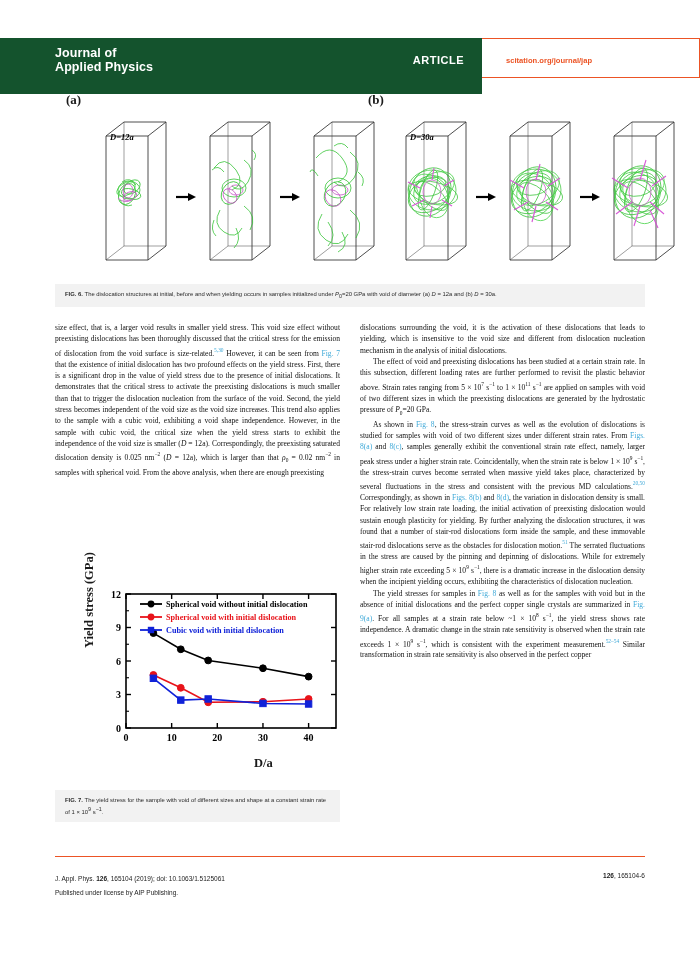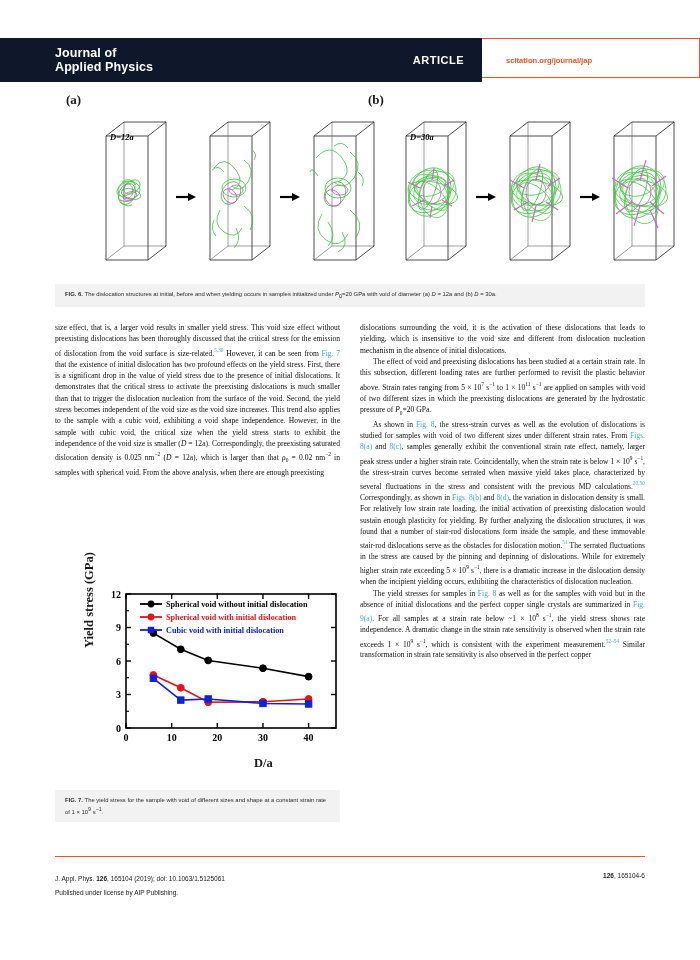--- a/index.html
+++ b/index.html
@@ -9,22 +9,22 @@
     background:#ffffff;
     font-family:"Liberation Serif", serif;
     color:#1a1a1a;
     position:relative;
     overflow:hidden;
   }
 
   
   .header-wrap { position:absolute; left:0; top:38px; width:700px; height:44px; }
   .header-bar {
-    position:absolute; left:0; top:0; width:482px; height:44px;
-    background:#0f172a;
+    position:absolute; left:0; top:0; width:482px; height:56px;
+    background:#14532d;
   }
   .journal-title {
     position:absolute; left:55px; top:9px;
     font-family:"Liberation Sans", sans-serif;
     font-weight:bold; font-size:12.5px; line-height:13.5px;
     color:#ffffff; letter-spacing:0.1px;
   }
   .article-tag {
     position:absolute; right:18px; top:16px;
     font-family:"Liberation Sans", sans-serif;
@@ -347,21 +347,21 @@
 <div class="fig-cap-box" style="top:284px;">
   <b>FIG. 6.</b>
   <span>The dislocation structures at initial, before and when yielding occurs in samples initialized under </span><i>P</i><sub>0</sub><span>=20 GPa with void of diameter (a) </span><i>D</i><span> = 12a and (b) </span><i>D</i><span> = 30a.</span>
 </div>
 
 <div class="col left">
   <p class="noindent"><span>size effect, that is, a larger void results in smaller yield stress. This void size effect without preexisting dislocations has been thoroughly discussed that the critical stress for the emission of dislocation from the void surface is size-related.</span><sup class="ref">5,30</sup><span> However, it can be seen from </span><a class="ref" href="#">Fig. 7</a><span> that the existence of initial dislocation has two profound effects on the yield stress. First, there is a significant drop in the value of yield stress due to the presence of initial dislocations. It demonstrates that the critical stress to activate the preexisting dislocations is much smaller than that to trigger the dislocation nucleation from the surface of the void. Second, the yield stress becomes independent of the void size as the void size increases. This trend also applies to the sample with a cubic void, exhibiting a void shape independence. However, in the sample with cubic void, the critical size when the yield stress starts to exhibit the independence of the void size is smaller (</span><i>D</i><span> = 12a). Correspondingly, the preexisting saturated dislocation density is 0.025 nm</span><sup>−2</sup><span> (</span><i>D</i><span> = 12a), which is larger than that </span><i>ρ</i><sub>0</sub><span> = 0.02 nm</span><sup>−2</sup><span> in samples with spherical void. From the above analysis, when there are enough preexisting</span></p>
 </div>
 
 <div class="col right">
-  <p class="noindent">dislocations surrounding the void, it is the activation of these dislocations that leads to yielding, which is insensitive to the void size and different from dislocation nucleation mechanism in the absence of initial dislocations.</p>
+  <p class="noindent">dislocations surrounding the void, it is the activation of these dislocations that leads to yielding, which is insensitive to the void size and different from dislocation nucleation mechanism in the analysis of initial dislocations.</p>
 
 
   <p><span>The effect of void and preexisting dislocations has been studied at a certain strain rate. In this subsection, different loading rates are further performed to revisit the plastic behavior above. Strain rates ranging from 5 × 10</span><sup>7</sup><span> s</span><sup>−1</sup><span> to 1 × 10</span><sup>11</sup><span> s</span><sup>−1</sup><span> are applied on samples with void of two different sizes in which the preexisting dislocations are generated by the hydrostatic pressure of </span><i>P</i><sub>0</sub><span>=20 GPa.</span></p>
 
   <p><span>As shown in </span><a class="ref" href="#">Fig. 8</a><span>, the stress-strain curves as well as the evolution of dislocations is studied for samples with void of two different sizes under different strain rates. From </span><a class="ref" href="#">Figs. 8(a)</a><span> and </span><a class="ref" href="#">8(c)</a><span>, samples generally exhibit the conventional strain rate effect, namely, larger peak stress under a higher strain rate. Coincidentally, when the strain rate is below 1 × 10</span><sup>9</sup><span> s</span><sup>−1</sup><span>, the stress-strain curves become serrated when massive yield takes place, characterized by several fluctuations in the stress and consistent with the previous MD calculations.</span><sup class="ref">20,50</sup><span> Correspondingly, as shown in </span><a class="ref" href="#">Figs. 8(b)</a><span> and </span><a class="ref" href="#">8(d)</a><span>, the variation in dislocation density is small. For relatively low strain rate loading, the initial activation of preexisting dislocation would sustain enough plasticity for yielding. By further analyzing the dislocation structures, it was found that a number of stair-rod dislocations form inside the sample, and these immovable stair-rod dislocations serve as the obstacles for dislocation motion.</span><sup class="ref">51</sup><span> The serrated fluctuations in the stress are caused by the pinning and depinning of dislocations. While for extremely higher strain rate exceeding 5 × 10</span><sup>9</sup><span> s</span><sup>−1</sup><span>, there is a dramatic increase in the dislocation density when the incipient yielding occurs, exhibiting the characteristics of dislocation nucleation.</span></p>
 
   <p><span>The yield stresses for samples in </span><a class="ref" href="#">Fig. 8</a><span> as well as for the samples with void but in the absence of initial dislocations and the perfect copper single crystals are summarized in </span><a class="ref" href="#">Fig. 9(a)</a><span>. For all samples at a strain rate below ~1 × 10</span><sup>8</sup><span> s</span><sup>−1</sup><span>, the yield stress shows rate independence. A dramatic change in the strain rate sensitivity is observed when the strain rate exceeds 1 × 10</span><sup>9</sup><span> s</span><sup>−1</sup><span>, which is consistent with the experiment measurement.</span><sup class="ref">52–54</sup><span> Similar transformation in strain rate sensitivity is also observed in the perfect copper</span></p>
 </div>
 
 <div class="fig7">

